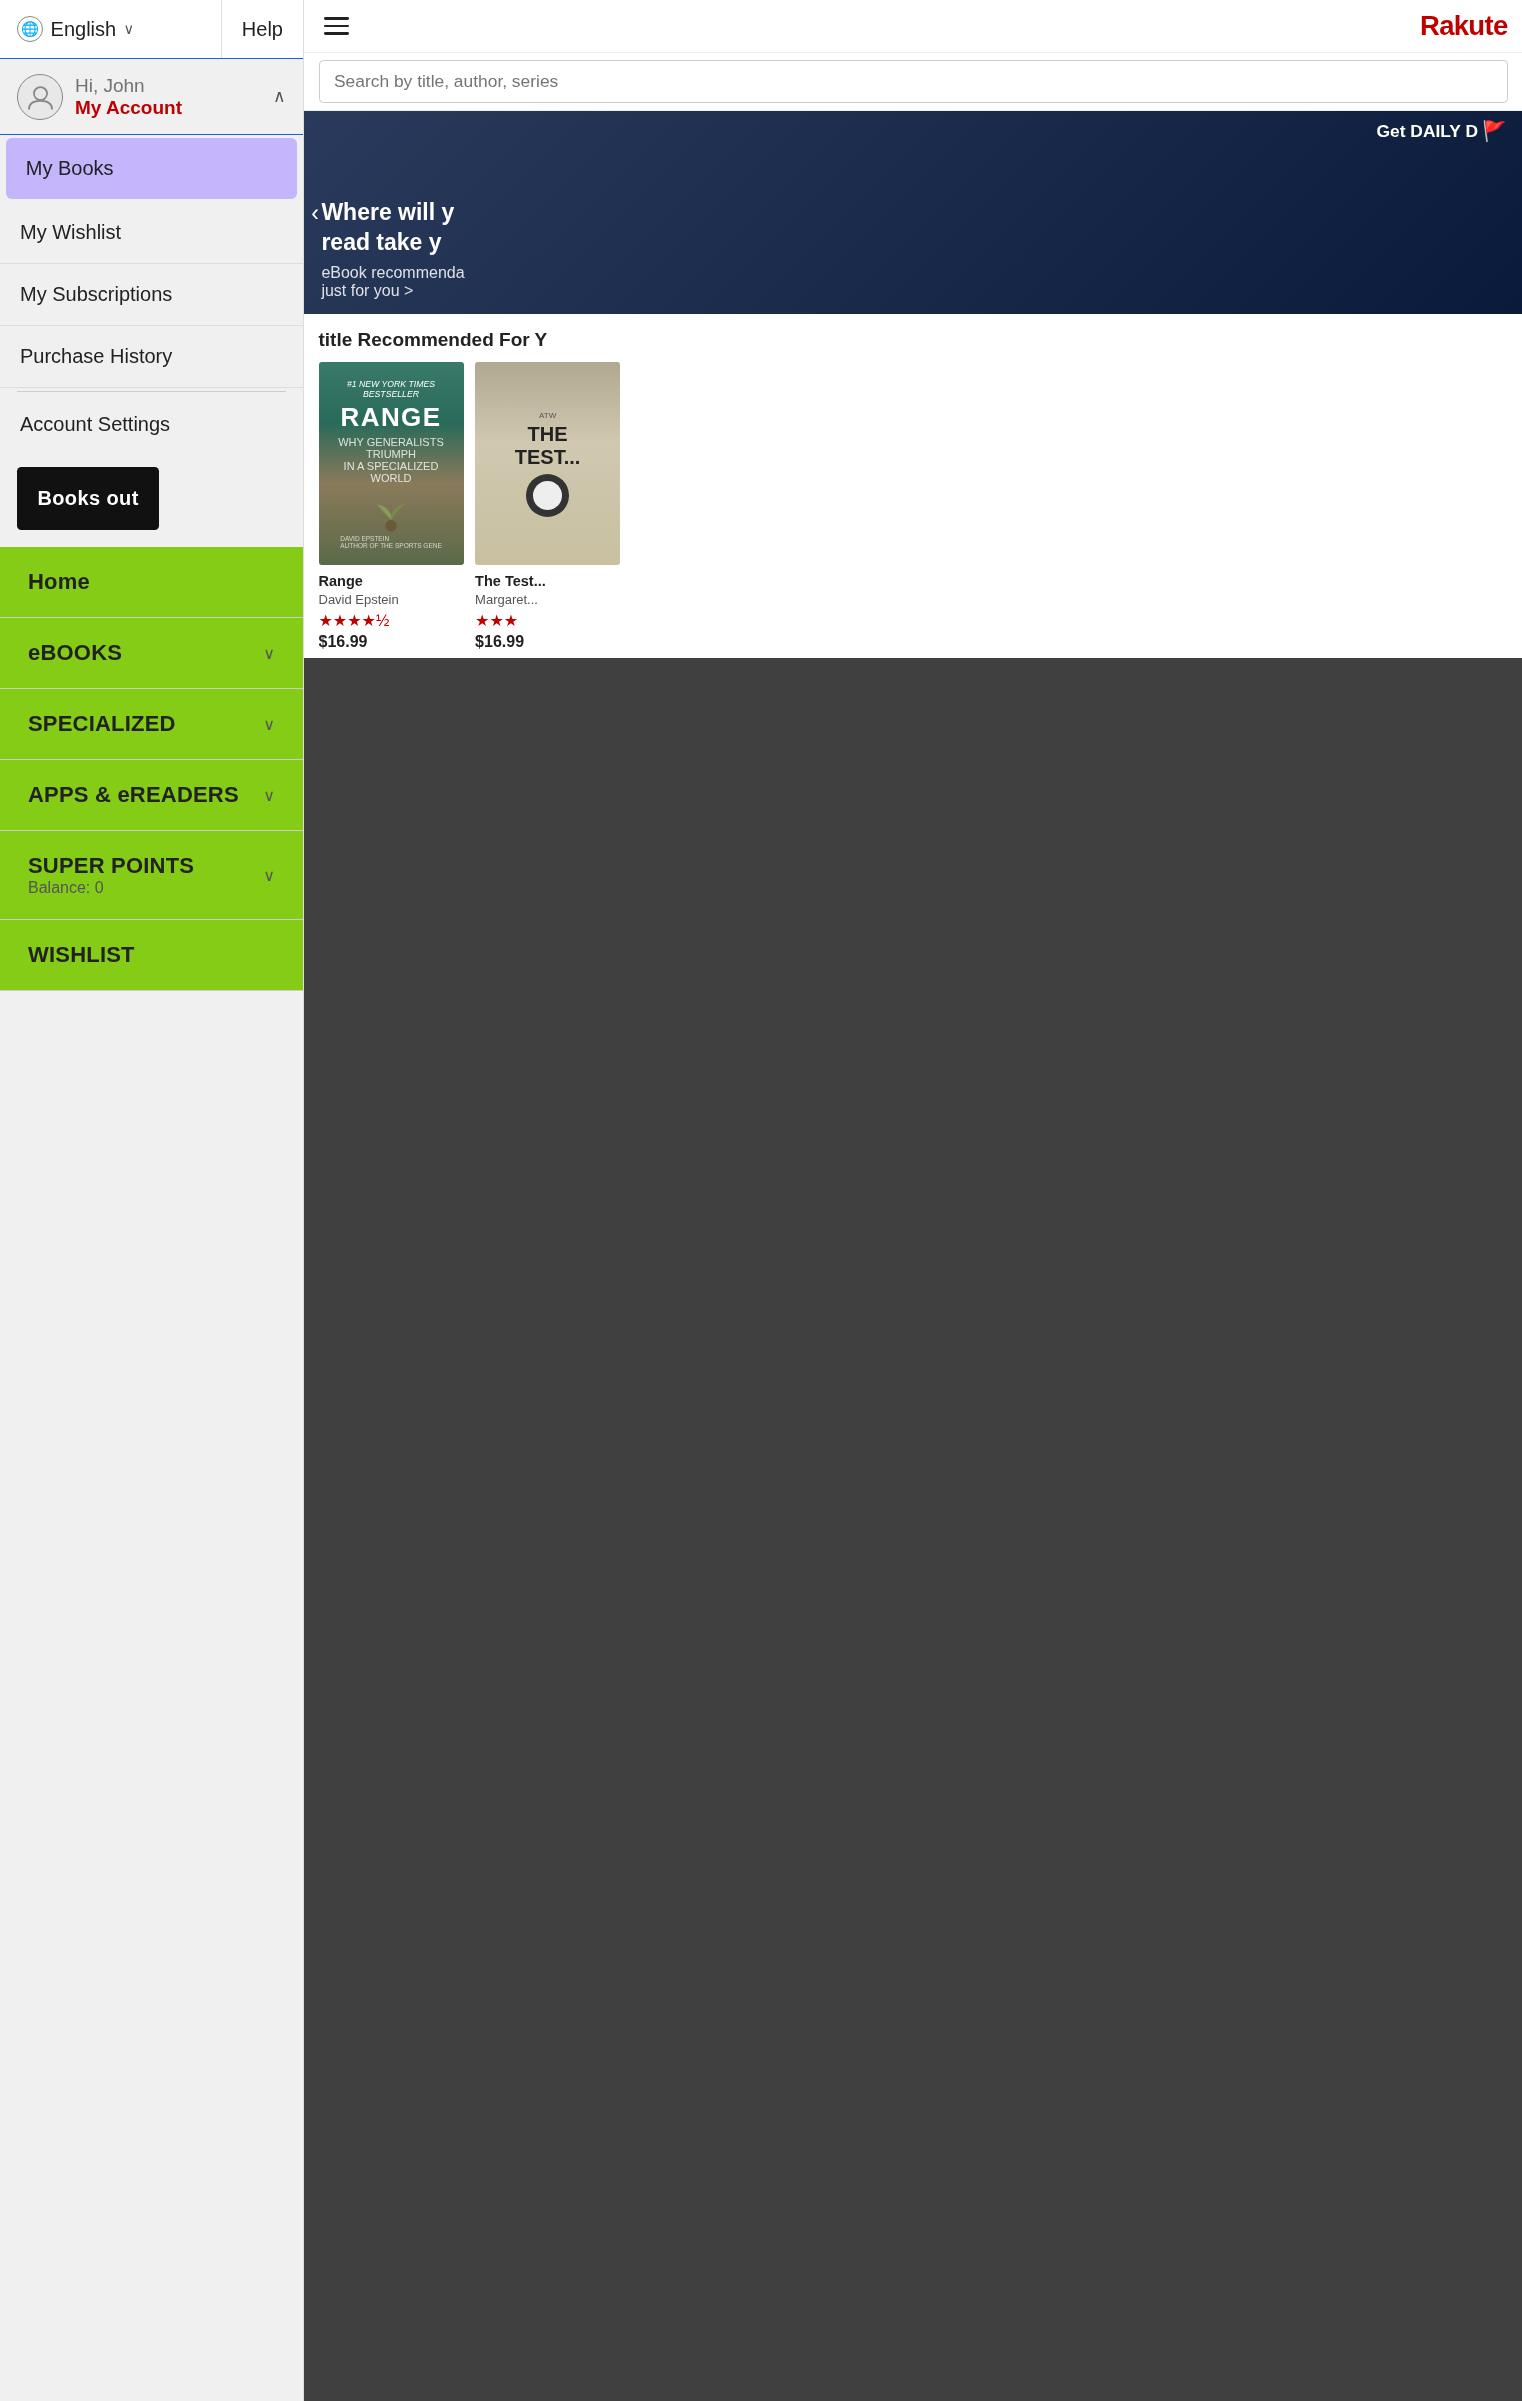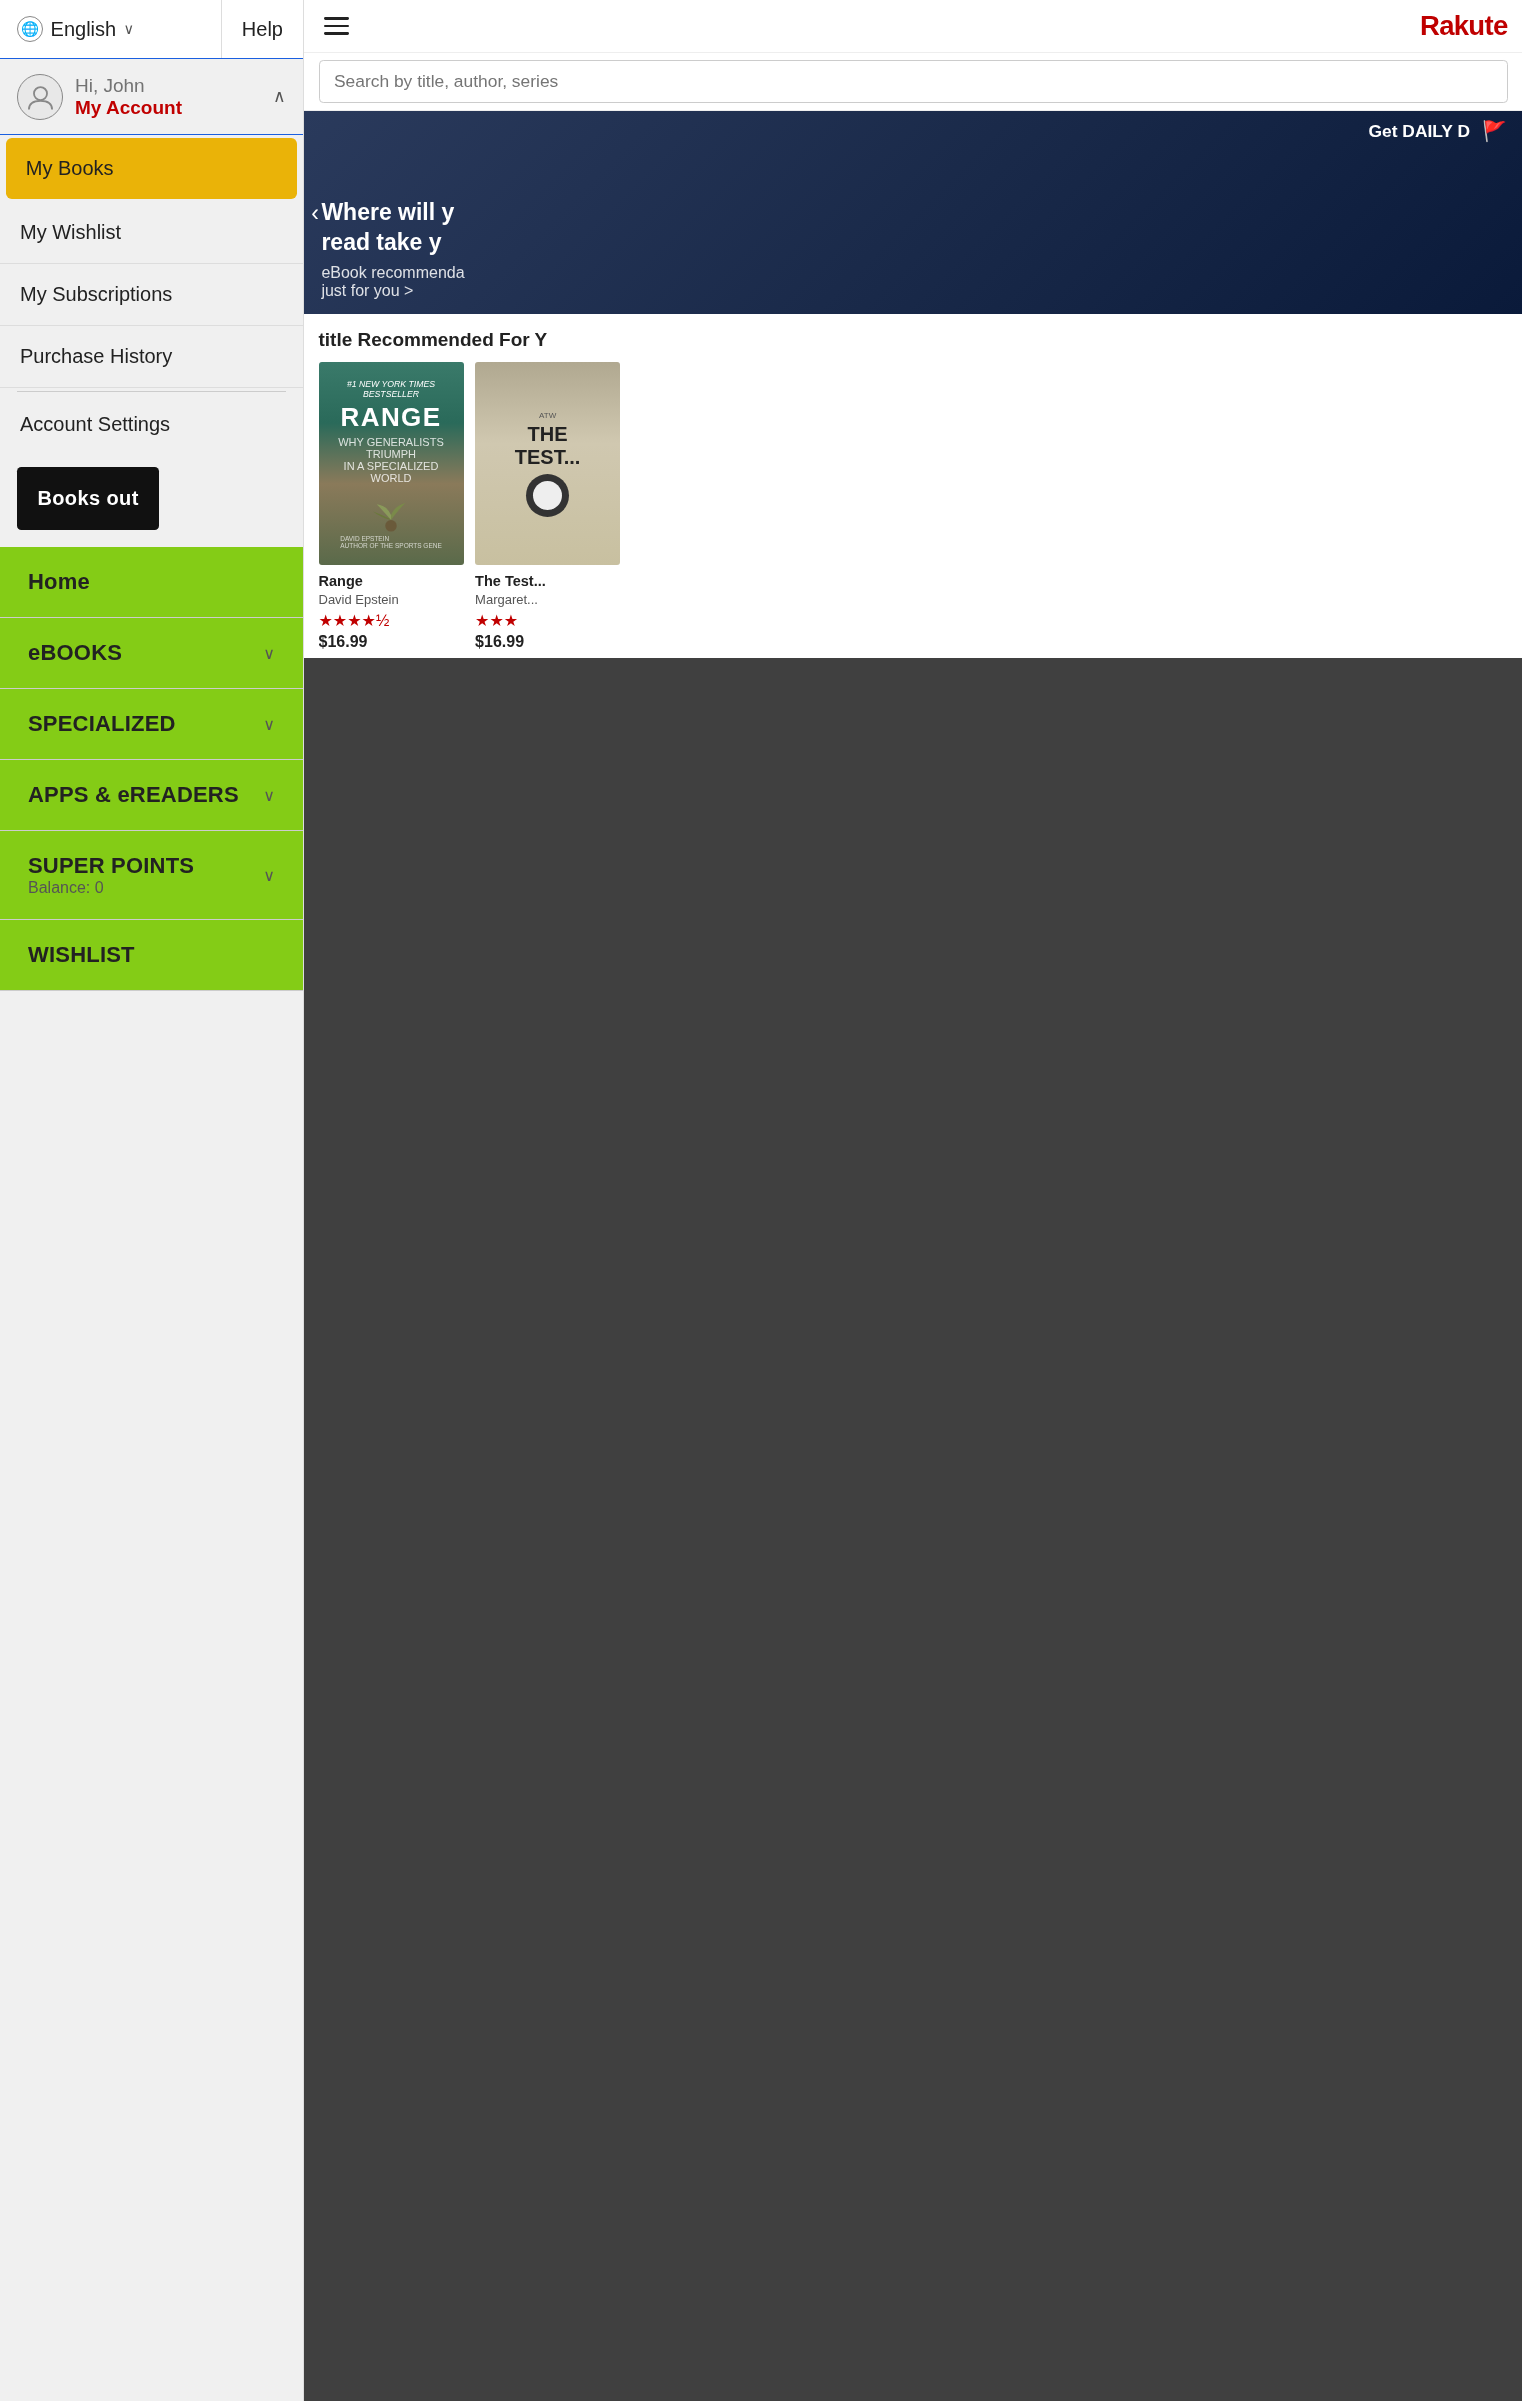--- a/index.html
+++ b/index.html
@@ -119,21 +119,21 @@
       justify-content: space-between;
       padding: 19px 20px;
       font-size: 20px;
       color: #222;
       cursor: pointer;
       border-bottom: 0.7px solid #ddd;
       background: #f0f0f0;
       text-decoration: none;
     }
     .menu-item.active {
-      background: #eab308;
+      background: #c4b5fd;
       border-radius: 5.8px;
       margin: 2.9px 5.8px;
       border: none;
       font-weight: 500;
     }
     .menu-item.no-border {
       border-bottom: none;
     }
 
     .separator {
@@ -280,21 +280,21 @@
       line-height: 1.3;
       margin-bottom: 5.8px;
     }
     .banner-sub {
       font-size: 16px;
       color: rgba(255,255,255,0.85);
     }
     .banner-get-daily {
       position: absolute;
       top: 10px;
-      right: 52px;
+      right: 44px;
       font-size: 17.4px;
       font-weight: 700;
       color: #fff;
     }
 
     
     .reco-section {
       padding: 14.5px 14.5px 7.2px;
       background: #fff;
     }

